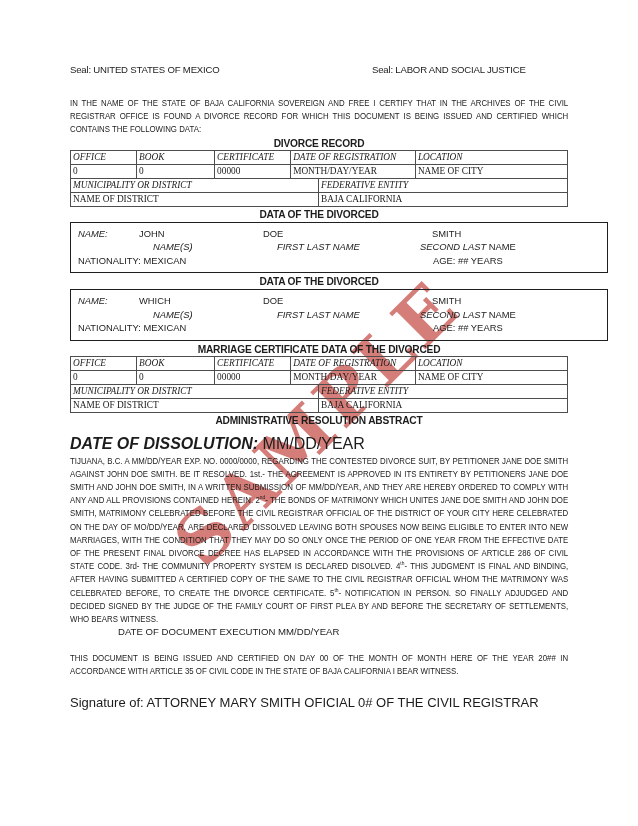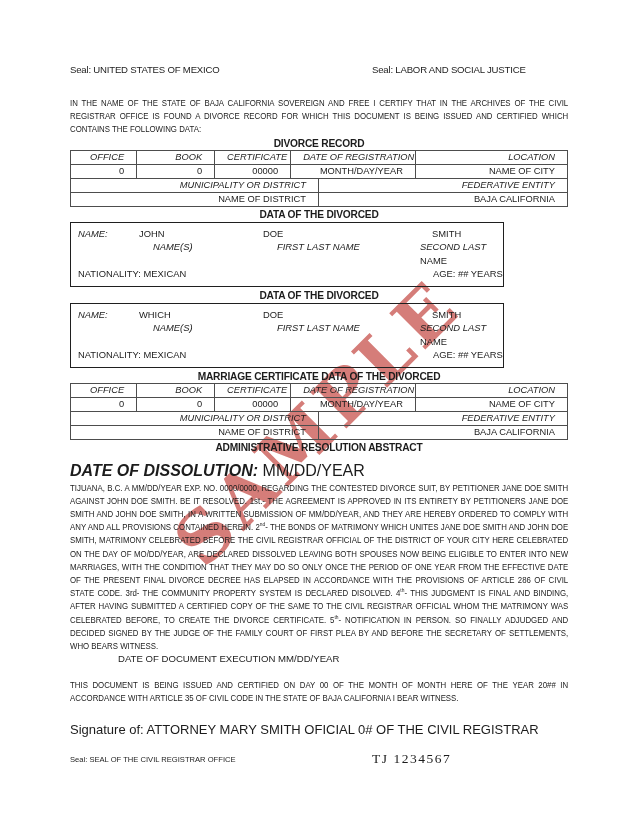--- a/index.html
+++ b/index.html
@@ -38,31 +38,31 @@
     font-size:10.2px; font-weight:700; text-align:center;
     margin:2px 0 1px 0; letter-spacing:-0.2px;
   }
 
   
   table.rec-table {
     width:498px; border-collapse:collapse; table-layout:fixed;
     font-size:9.3px; margin:0;
   }
   table.rec-table td {
-    border:1px solid #4d4d4d; text-align:right; height:13px;
-    padding:0 12px; overflow:hidden; white-space:nowrap;
+    border:1px solid #4d4d4d; text-align:left; height:13px;
+    padding:0 2px; overflow:hidden; white-space:nowrap;font-family:Liberation Serif, serif;
   }
   table.rec-table .hdr td { font-style:italic; }
   table.rec-table .lbl td { font-style:italic; }
   col.c1{width:13.3%} col.c2{width:15.7%} col.c3{width:15.3%}
   col.c4{width:5.6%}  col.c5{width:19.5%} col.c6{width:30.6%}
 
   
   .pbox {
-    border:1.5px solid #1f1f1f; width:434px; box-sizing:border-box;
+    border:1.5px solid #1f1f1f; width:538px; box-sizing:border-box;
     padding:4px 0 5px 0; margin:2px 0 3px 0;
     font-size:9.4px; line-height:13.5px;
   }
   .pbox .row1 { display:grid; grid-template-columns:61px 124px 169px 1fr; padding-left:7px; }
   .pbox .row1 .it { font-style:italic; }
   .pbox .row2 { display:grid; grid-template-columns:124px 143px 1fr; padding-left:82px; font-style:italic; }
   .pbox .row2 .up { font-style:normal; }
   .pbox .row3 { display:grid; grid-template-columns:355px 1fr; padding-left:7px; }
 
   .dissolution { margin:9px 0 1px 0; font-size:16px; }
@@ -217,19 +217,15 @@
     </p>
 
     <p class="para bodytext"><span>TIJUANA, B.C. A MM/DD/YEAR EXP. NO. 0000/0000, REGARDING THE CONTESTED DIVORCE SUIT, BY PETITIONER JANE DOE SMITH AGAINST JOHN DOE SMITH. BE IT RESOLVED. 1st.- THE AGREEMENT IS APPROVED IN ITS ENTIRETY BY PETITIONERS JANE DOE SMITH AND JOHN DOE SMITH, IN A WRITTEN SUBMISSION OF MM/DD/YEAR, AND THEY ARE HEREBY ORDERED TO COMPLY WITH ANY AND ALL PROVISIONS CONTAINED HEREIN. 2</span><sup>nd</sup><span>- THE BONDS OF MATRIMONY WHICH UNITES JANE DOE SMITH AND JOHN DOE SMITH, MATRIMONY CELEBRATED BEFORE THE CIVIL REGISTRAR OFFICIAL OF THE DISTRICT OF YOUR CITY HERE CELEBRATED ON THE DAY OF MO/DD/YEAR, ARE DECLARED DISSOLVED LEAVING BOTH SPOUSES NOW BEING ELIGIBLE TO ENTER INTO NEW MARRIAGES, WITH THE CONDITION THAT THEY MAY DO SO ONLY ONCE THE PERIOD OF ONE YEAR FROM THE EFFECTIVE DATE OF THE PRESENT FINAL DIVORCE DECREE HAS ELAPSED IN ACCORDANCE WITH THE PROVISIONS OF ARTICLE 286 OF CIVIL STATE CODE. 3rd- THE COMMUNITY PROPERTY SYSTEM IS DECLARED DISOLVED. 4</span><sup>th</sup><span>- THIS JUDGMENT IS FINAL AND BINDING, AFTER HAVING SUBMITTED A CERTIFIED COPY OF THE SAME TO THE CIVIL REGISTRAR OFFICIAL WHOM THE MATRIMONY WAS CELEBRATED BEFORE, TO CREATE THE DIVORCE CERTIFICATE. 5</span><sup>th</sup><span>- NOTIFICATION IN PERSON. SO FINALLY ADJUDGED AND DECIDED SIGNED BY THE JUDGE OF THE FAMILY COURT OF FIRST PLEA BY AND BEFORE THE SECRETARY OF SETTLEMENTS, WHO BEARS WITNESS.</span></p>
 
     <p class="annot-line">DATE OF DOCUMENT EXECUTION MM/DD/YEAR</p>
 
     <p class="para issuance">THIS DOCUMENT IS BEING ISSUED AND CERTIFIED ON DAY 00 OF THE MONTH OF MONTH HERE OF THE YEAR 20## IN ACCORDANCE WITH ARTICLE 35 OF CIVIL CODE IN THE STATE OF BAJA CALIFORNIA I BEAR WITNESS.</p>
 
     <p class="signature">Signature of: ATTORNEY MARY SMITH OFICIAL 0# OF THE CIVIL REGISTRAR</p>
 
-    <div class="seal-bottom-row">
-      <span>Seal: SEAL OF THE CIVIL REGISTRAR OFFICE</span>
-      <span class="docnum">TJ 1234567</span>
-    </div>
 
   </div>
 </div>
 
 </body></html>

